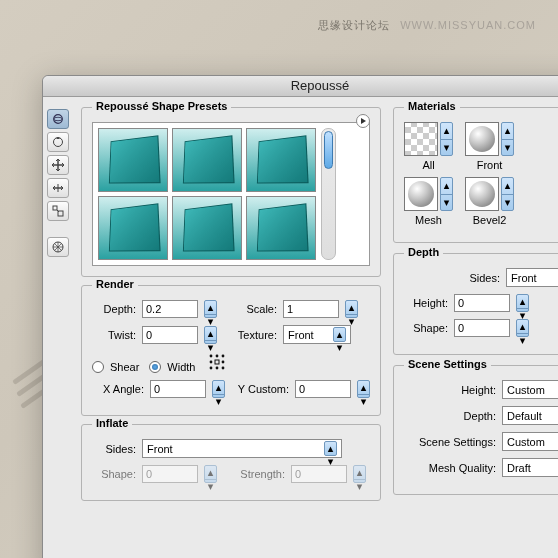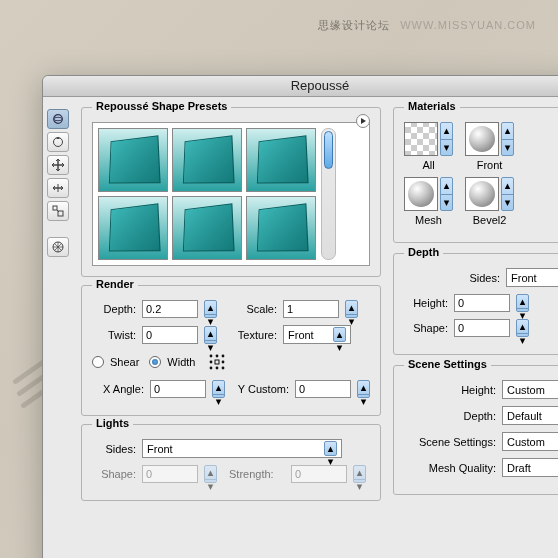--- a/index.html
+++ b/index.html
@@ -172,21 +172,21 @@
               </div>
             <label class="lbl-sm" style="margin-left:10px">Texture:</label>
             <div class="sel" style="width:68px">
                 <span class="txt">Front</span>
                 <span class="dd">
                   <div>▴</div>
                   <div>▾</div>
                 </span>
               </div>
           </div>
-          <div class="row" style="margin-top:6px; gap:10px;">
+          <div class="row" style="margin-top:6px; gap:10px;align-items:flex-end;">
             <label style="display:flex;align-items:center;gap:4px;cursor:pointer">
                 <span class="radio"></span>
                 <span>Shear</span>
               </label>
             <label style="display:flex;align-items:center;gap:4px;cursor:pointer">
                 <span class="radio checked"></span>
                 <span>Width</span>
               </label>
             <div class="iconbtn">
                 <svg width="20" height="20" viewBox="0 0 20 20">
@@ -214,39 +214,39 @@
             <label class="lbl-md" style="margin-left:6px">Y Custom:</label>
             <input class="num" value="0" style="">
             <div class="stepper">
                 <div>▴</div>
                 <div>▾</div>
               </div>
           </div>
         </div>
 
         <div class="group">
-          <div class="legend">Lights</div>
+          <div class="legend">Inflate</div>
           <div class="row">
             <label class="lbl-sm">Sides:</label>
             <div class="sel" style="width:200px">
                 <span class="txt">Front</span>
                 <span class="dd">
                   <div>▴</div>
                   <div>▾</div>
                 </span>
               </div>
           </div>
           <div class="row" style="opacity:.5">
             <label class="lbl-sm">Shape:</label>
             <input class="num" disabled="" value="0" style="">
             <div class="stepper">
                 <div>▴</div>
                 <div>▾</div>
               </div>
-            <label style="margin-left:6px;width:56px;text-align:left">Strength:</label>
+            <label style="margin-left:6px;width:56px;text-align:right">Strength:</label>
             <input class="num" disabled="" value="0" style="">
             <div class="stepper">
                 <div>▴</div>
                 <div>▾</div>
               </div>
           </div>
         </div>
 
       </div>
 

